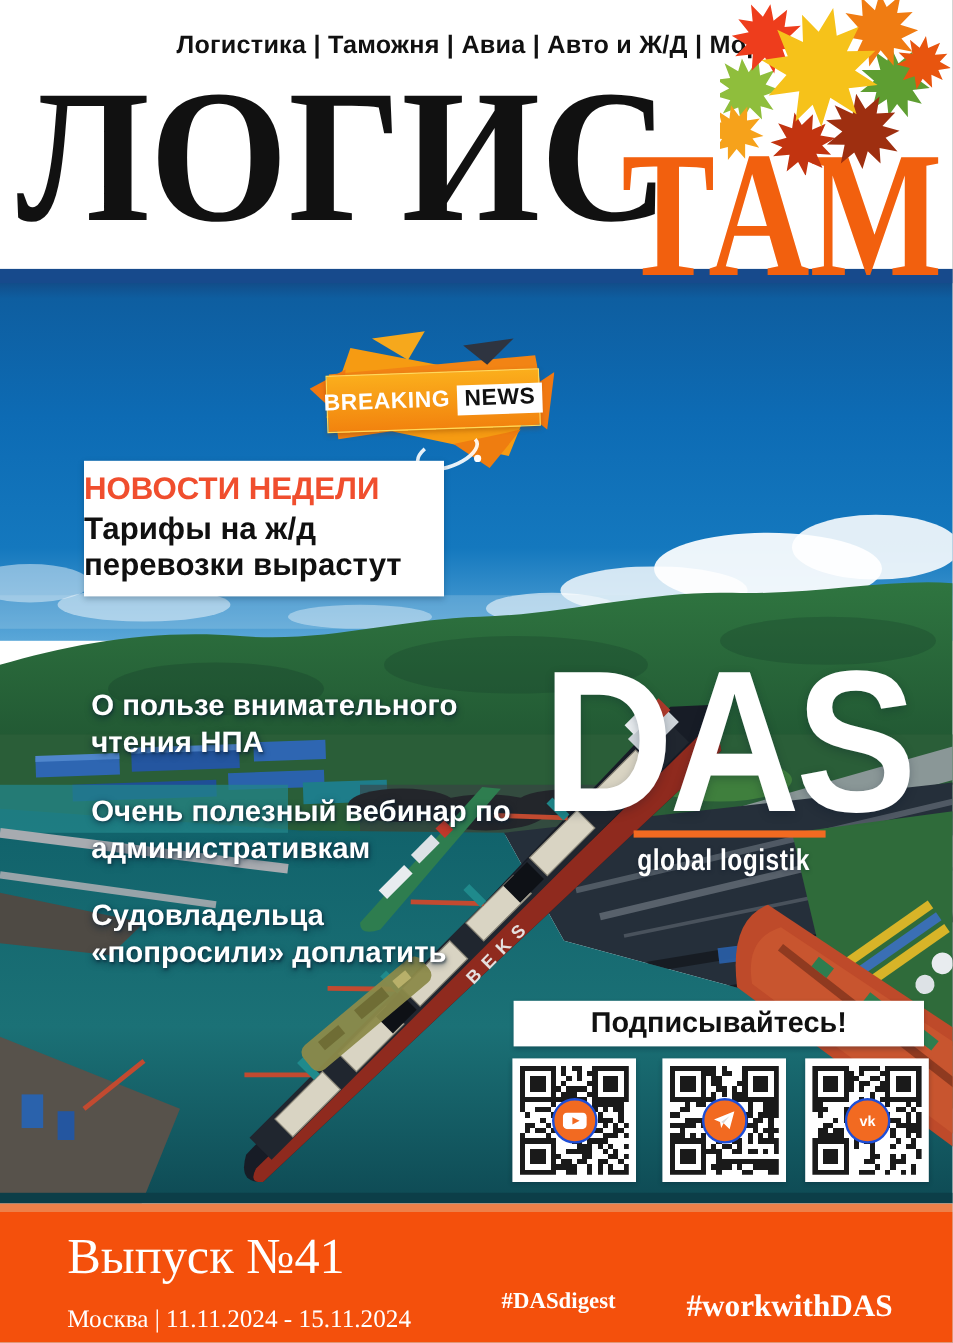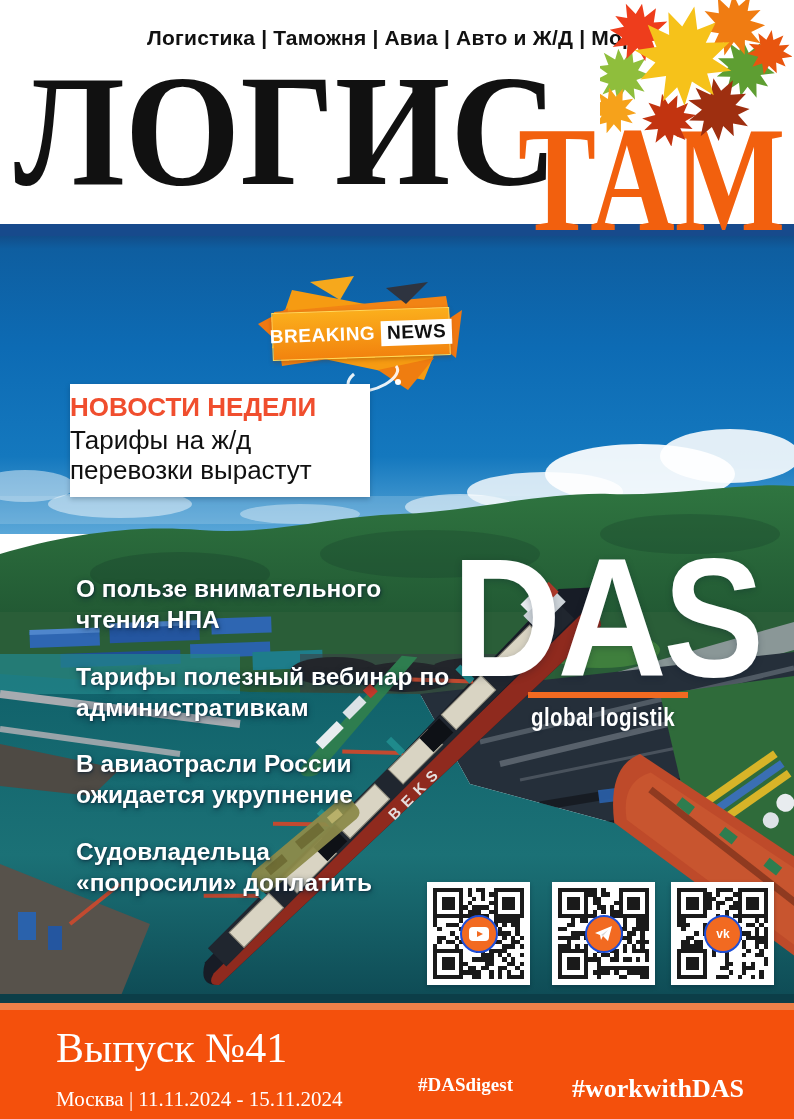--- a/index.html
+++ b/index.html
@@ -23,21 +23,21 @@
   .badge-banner{position:absolute;left:14px;top:36px;width:176px;height:46px;
        background:linear-gradient(180deg,#FBAE1C,#F2830E);border:1px solid #FFD95A;
        transform:rotate(-2deg);display:flex;align-items:center;justify-content:center;gap:6px;
        box-shadow:0 2px 4px rgba(120,50,0,.35);}
   .badge-word1{color:#fff;font-size:19px;font-weight:800;letter-spacing:.5px;}
   .news-chip{background:#fff;color:#111;font-size:19px;font-weight:800;padding:1px 6px 2px;letter-spacing:.5px;}
   
   .newsbox{position:absolute;left:70px;top:384px;width:300px;z-index:6;background:#fff;
        padding:9px 0 11px;box-shadow:0 2px 5px rgba(0,20,40,.25);}
   .kicker{color:#F04E2E;font-size:26px;font-weight:700;line-height:1.15;margin-bottom:3px;}
-  .newsbox-headline{color:#101010;font-size:26px;font-weight:400;line-height:1.15;}
+  .newsbox-headline{color:#101010;font-size:26px;font-weight:700;line-height:1.15;}
   .pre{white-space:pre-line;}
   
   .headlines{position:absolute;left:76px;top:574px;width:390px;z-index:6;display:flex;flex-direction:column;gap:26px;}
   .headline{color:#fff;font-size:24.5px;font-weight:700;line-height:1.26;
        text-shadow:0 2px 6px rgba(8,30,50,.6),1px 1px 2px rgba(8,30,50,.5);}
   
   .das-name{position:absolute;left:452px;top:534px;z-index:6;color:#fff;font-weight:700;
        font-size:168px;line-height:1;letter-spacing:-4px;transform:scaleX(.9);transform-origin:left top;
        text-shadow:0 2px 8px rgba(0,20,40,.25);}
   .das-line{position:absolute;left:528px;top:692px;width:160px;height:6px;background:#F26A21;z-index:6;}
@@ -260,32 +260,31 @@
 
   <div class="newsbox">
     <div class="kicker">НОВОСТИ НЕДЕЛИ</div>
     <div class="newsbox-headline pre">Тарифы на ж/д
 перевозки вырастут</div>
   </div>
 
   <div class="headlines">
     <div class="headline pre">О пользе внимательного
 чтения НПА</div>
-    <div class="headline pre">Тарифы полезный вебинар по
+    <div class="headline pre">Очень полезный вебинар по
 административкам</div>
-    <div class="headline pre">В авиаотрасли России
-ожидается укрупнение</div>
     <div class="headline pre">Судовладельца
 «попросили» доплатить</div>
   </div>
 
   <div class="das-name">DAS</div>
   <div class="das-line"></div>
   <div class="das-tagline">global logistik</div>
 
+  <div class="subscribe">Подписывайтесь!</div>
 
   <div class="qr-card" style="left:427px">
     <svg class="qr-canvas" width="91" height="91" viewBox="0 0 21 21" shape-rendering="crispEdges">
         <path d="M8 0h1v1h-1zM10 0h1v1h-1zM11 0h1v1h-1zM8 1h1v1h-1zM11 1h1v1h-1zM13 1h1v1h-1zM9 2h1v1h-1zM11 2h1v1h-1zM8 3h1v1h-1zM13 3h1v1h-1zM7 4h1v1h-1zM9 4h1v1h-1zM10 4h1v1h-1zM11 4h1v1h-1zM12 4h1v1h-1zM8 5h1v1h-1zM9 5h1v1h-1zM10 5h1v1h-1zM13 5h1v1h-1zM7 6h1v1h-1zM8 6h1v1h-1zM9 6h1v1h-1zM10 6h1v1h-1zM11 6h1v1h-1zM12 6h1v1h-1zM0 7h1v1h-1zM6 7h1v1h-1zM14 7h1v1h-1zM15 7h1v1h-1zM16 7h1v1h-1zM17 7h1v1h-1zM18 7h1v1h-1zM19 7h1v1h-1zM0 8h1v1h-1zM3 8h1v1h-1zM4 8h1v1h-1zM5 8h1v1h-1zM14 8h1v1h-1zM16 8h1v1h-1zM18 8h1v1h-1zM19 8h1v1h-1zM1 9h1v1h-1zM6 9h1v1h-1zM15 9h1v1h-1zM19 9h1v1h-1zM4 10h1v1h-1zM15 10h1v1h-1zM16 10h1v1h-1zM17 10h1v1h-1zM19 10h1v1h-1zM1 11h1v1h-1zM2 11h1v1h-1zM5 11h1v1h-1zM16 11h1v1h-1zM18 11h1v1h-1zM20 11h1v1h-1zM1 12h1v1h-1zM3 12h1v1h-1zM4 12h1v1h-1zM6 12h1v1h-1zM14 12h1v1h-1zM15 12h1v1h-1zM18 12h1v1h-1zM19 12h1v1h-1zM0 13h1v1h-1zM5 13h1v1h-1zM16 13h1v1h-1zM17 13h1v1h-1zM18 13h1v1h-1zM20 13h1v1h-1zM10 14h1v1h-1zM11 14h1v1h-1zM13 14h1v1h-1zM14 14h1v1h-1zM15 14h1v1h-1zM16 14h1v1h-1zM11 15h1v1h-1zM12 15h1v1h-1zM13 15h1v1h-1zM15 15h1v1h-1zM17 15h1v1h-1zM20 15h1v1h-1zM9 16h1v1h-1zM10 16h1v1h-1zM11 16h1v1h-1zM12 16h1v1h-1zM13 16h1v1h-1zM16 16h1v1h-1zM18 16h1v1h-1zM7 17h1v1h-1zM12 17h1v1h-1zM13 17h1v1h-1zM17 17h1v1h-1zM18 17h1v1h-1zM20 17h1v1h-1zM8 18h1v1h-1zM9 18h1v1h-1zM11 18h1v1h-1zM12 18h1v1h-1zM15 18h1v1h-1zM16 18h1v1h-1zM19 18h1v1h-1zM7 19h1v1h-1zM8 19h1v1h-1zM9 19h1v1h-1zM10 19h1v1h-1zM13 19h1v1h-1zM15 19h1v1h-1zM17 19h1v1h-1zM20 19h1v1h-1zM9 20h1v1h-1zM10 20h1v1h-1zM13 20h1v1h-1zM15 20h1v1h-1zM17 20h1v1h-1zM18 20h1v1h-1zM19 20h1v1h-1zM20 20h1v1h-1z" fill="#1a1a1a"></path>
         <rect x="0" y="0" width="7" height="7" fill="#1a1a1a"></rect>
         <rect x="1" y="1" width="5" height="5" fill="#ffffff"></rect>
         <rect x="2" y="2" width="3" height="3" fill="#1a1a1a"></rect>
         <rect x="14" y="0" width="7" height="7" fill="#1a1a1a"></rect>
         <rect x="15" y="1" width="5" height="5" fill="#ffffff"></rect>
         <rect x="16" y="2" width="3" height="3" fill="#1a1a1a"></rect>

